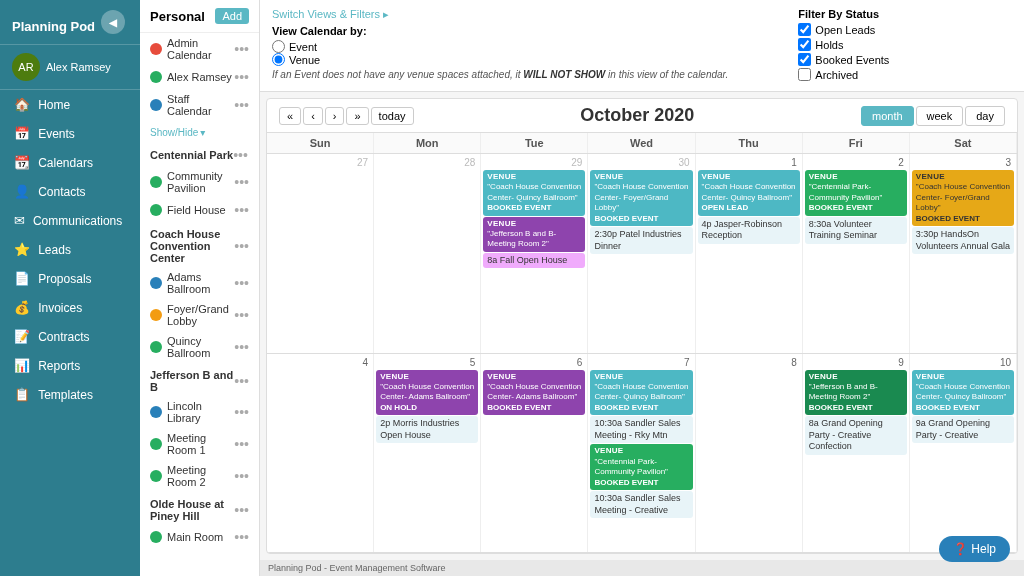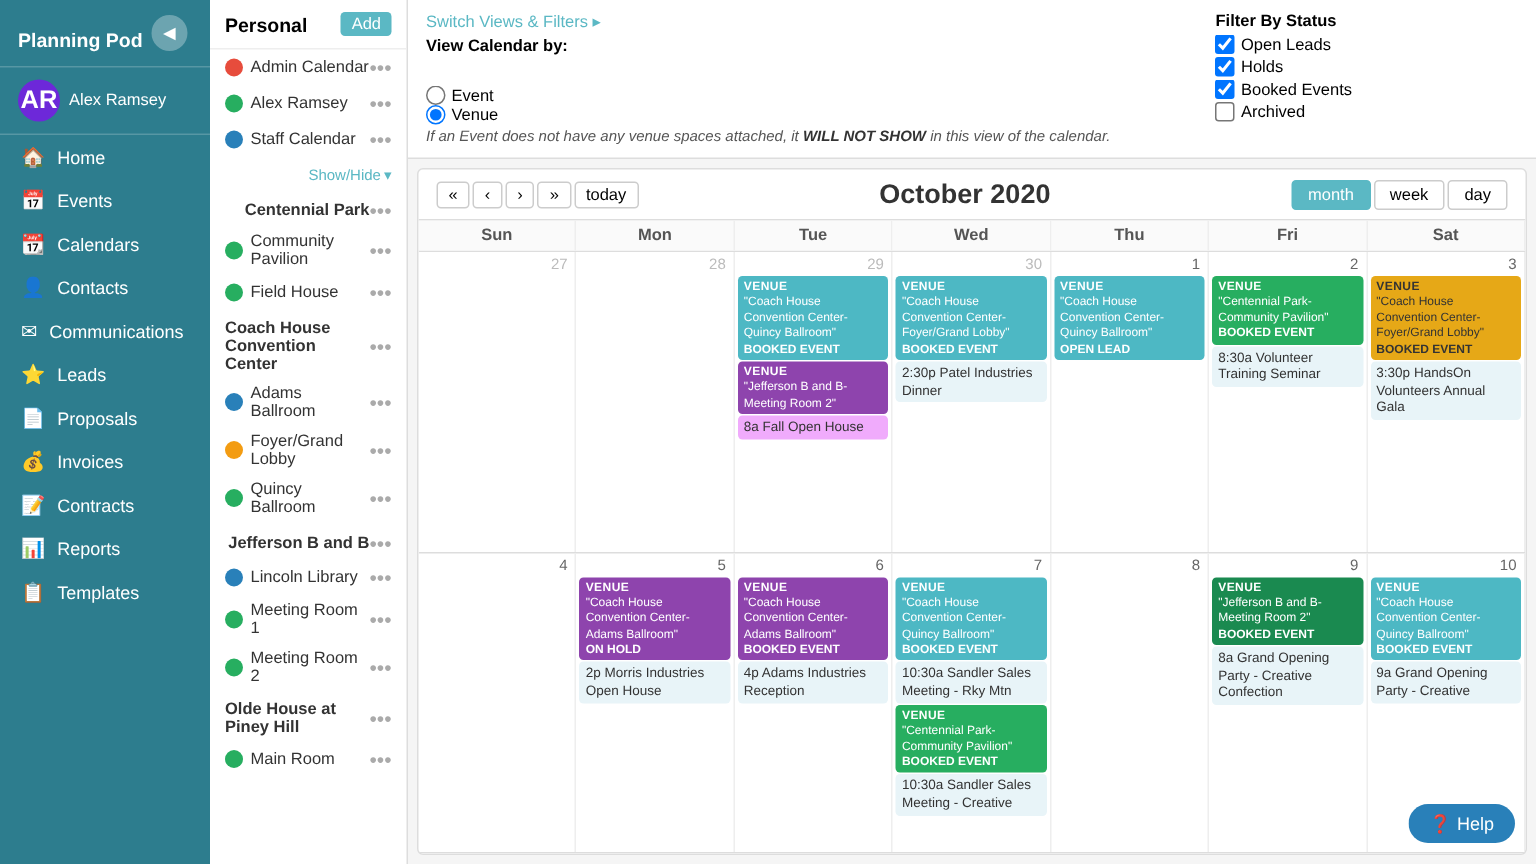--- a/index.html
+++ b/index.html
@@ -3,49 +3,49 @@
   <meta charset="utf-8">
   <style>
     * { box-sizing: border-box; margin: 0; padding: 0; }
     body { font-family: -apple-system, BlinkMacSystemFont, 'Segoe UI', sans-serif; font-size: 12px; background: #f0f2f5; display: flex; height: 576px; overflow: hidden; }
 
     
     #sidebar { width: 140px; background: #2d7d8e; color: white; display: flex; flex-direction: column; flex-shrink: 0; }
     #sidebar .logo { padding: 10px 12px; font-size: 13px; font-weight: bold; color: white; border-bottom: 1px solid rgba(255,255,255,0.2); display: flex; align-items: flex-end; gap: 6px; }
     #sidebar .logo-icon { width: 24px; height: 24px; background: rgba(255,255,255,0.3); border-radius: 50%; display: flex; align-items: center; justify-content: center; font-size: 10px; cursor: pointer; }
     #sidebar .user-profile { padding: 8px 12px; display: flex; align-items: center; gap: 6px; border-bottom: 1px solid rgba(255,255,255,0.2); }
-    #sidebar .avatar { width: 28px; height: 28px; border-radius: 50%; background: #6d28d9; display: flex; align-items: center; justify-content: center; font-size: 17px; color: white; font-weight: bold; }
+    #sidebar .avatar { width: 28px; height: 28px; border-radius: 50%; background: #4d7c0f; display: flex; align-items: center; justify-content: center; font-size: 11px; color: white; font-weight: normal; }
     #sidebar .user-name { font-size: 11px; }
     #sidebar .nav-item { padding: 7px 14px; display: flex; align-items: center; gap: 8px; cursor: pointer; font-size: 12px; }
     #sidebar .nav-item .nav-icon { font-size: 13px; }
 
     
-    #left-panel { width: 132px; background: white; border-right: 1px solid #ddd; overflow-y: auto; flex-shrink: 0; }
+    #left-panel { width: 120px; background: white; border-right: 1px solid #ddd; overflow-y: auto; flex-shrink: 0; }
     #left-panel .panel-header { display: flex; justify-content: space-between; align-items: center; padding: 8px 10px; font-weight: bold; font-size: 13px; border-bottom: 1px solid #eee; }
     #left-panel .add-btn { background: #5bb8c4; color: white; border: none; border-radius: 3px; padding: 2px 7px; cursor: pointer; font-size: 11px; }
     .calendar-item { display: flex; align-items: center; justify-content: space-between; padding: 4px 10px; }
     .calendar-item .item-left { display: flex; align-items: center; gap: 5px; }
     .dot { width: 12px; height: 12px; border-radius: 50%; flex-shrink: 0; }
     .dot-red { background: #e74c3c; }
     .dot-green { background: #27ae60; }
     .dot-blue { background: #2980b9; }
     .dot-yellow { background: #f39c12; }
     .item-text { font-size: 11px; color: #333; }
     .more-btn { color: #aaa; cursor: pointer; font-size: 14px; }
-    .section-header { display: flex; justify-content: flex-end; align-items: center; padding: 6px 10px 3px; }
+    .section-header { display: flex; justify-content: flex-start; align-items: center; padding: 6px 10px 3px; }
     .section-title { font-weight: bold; font-size: 11px; color: #333; }
     .show-hide { font-size: 10px; color: #5bb8c4; cursor: pointer; display: flex; align-items: center; gap: 2px; }
 
     
     #main { flex: 1; display: flex; flex-direction: column; overflow: hidden; background: #f5f5f5; }
     #top-bar { background: white; padding: 8px 12px; border-bottom: 1px solid #ddd; display: flex; align-items: center; gap: 20px; flex-shrink: 0; }
     #top-bar label { font-size: 11px; display: flex; align-items: center; gap: 4px; }
     #top-bar .filter-status { margin-left: 30px; }
     #top-bar .filter-section-title { font-weight: bold; font-size: 11px; margin-bottom: 3px; }
-    #top-bar .view-section-title { font-weight: bold; font-size: 11px; margin-bottom: 20px; }
+    #top-bar .view-section-title { font-weight: bold; font-size: 11px; margin-bottom: 3px; }
     #top-bar .switch-views { color: #5bb8c4; font-size: 11px; cursor: pointer; margin-bottom: 4px; }
     #top-bar .top-bar-inner { display: flex; gap: 40px; width: 100%; }
     .note-text { font-size: 10px; color: #555; margin-top: 3px; }
     .note-text strong { color: #333; }
 
     
     #calendar { flex: 1; background: white; margin: 6px; border-radius: 4px; border: 1px solid #ddd; display: flex; flex-direction: column; overflow: hidden; }
     .cal-header { display: flex; align-items: center; justify-content: space-between; padding: 6px 12px; border-bottom: 1px solid #ddd; flex-shrink: 0; }
     .cal-nav { display: flex; align-items: center; gap: 2px; }
     .cal-nav button { background: white; border: 1px solid #ccc; padding: 2px 7px; cursor: pointer; font-size: 11px; border-radius: 3px; }
@@ -335,20 +335,21 @@
               </div>
               <div class="event" style="background: rgb(232, 244, 248); color: rgb(51, 51, 51);">2:30p Patel Industries Dinner</div>
             </div>
             <div class="day-cell">
               <div class="day-num">1</div>
               <div class="event event-teal">
                 <div class="event-venue-label">VENUE</div>
                 <div style="font-size:8px;">"Coach House Convention Center- Quincy Ballroom"</div>
                 <div style="font-size:8px;font-weight:bold;">OPEN LEAD</div>
               </div>
+              <div class="event" style="background: rgb(232, 244, 248); color: rgb(51, 51, 51);">4p Jasper-Robinson Reception</div>
             </div>
             <div class="day-cell">
               <div class="day-num">2</div>
               <div class="event event-green">
                 <div class="event-venue-label">VENUE</div>
                 <div style="font-size:8px;">"Centennial Park- Community Pavilion"</div>
                 <div style="font-size:8px;font-weight:bold;">BOOKED EVENT</div>
               </div>
               <div class="event" style="background: rgb(232, 244, 248); color: rgb(51, 51, 51);">8:30a Volunteer Training Seminar</div>
             </div>
@@ -375,21 +376,20 @@
               </div>
               <div class="event" style="background: rgb(232, 244, 248); color: rgb(51, 51, 51);">2p Morris Industries Open House</div>
             </div>
             <div class="day-cell">
               <div class="day-num">6</div>
               <div class="event event-purple">
                 <div class="event-venue-label">VENUE</div>
                 <div style="font-size:8px;">"Coach House Convention Center- Adams Ballroom"</div>
                 <div style="font-size:8px;font-weight:bold;">BOOKED EVENT</div>
               </div>
-              <div class="event" style="background: rgb(232, 244, 248); color: rgb(51, 51, 51);">4p Adams Industries Reception</div>
             </div>
             <div class="day-cell">
               <div class="day-num">7</div>
               <div class="event event-teal">
                 <div class="event-venue-label">VENUE</div>
                 <div style="font-size:8px;">"Coach House Convention Center- Quincy Ballroom"</div>
                 <div style="font-size:8px;font-weight:bold;">BOOKED EVENT</div>
               </div>
               <div class="event" style="background: rgb(232, 244, 248); color: rgb(51, 51, 51);">10:30a Sandler Sales Meeting - Rky Mtn</div>
               <div class="event event-green">
@@ -417,15 +417,16 @@
                 <div class="event-venue-label">VENUE</div>
                 <div style="font-size:8px;">"Coach House Convention Center- Quincy Ballroom"</div>
                 <div style="font-size:8px;font-weight:bold;">BOOKED EVENT</div>
               </div>
               <div class="event" style="background: rgb(232, 244, 248); color: rgb(51, 51, 51);">9a Grand Opening Party - Creative</div>
             </div>
           </div>
         </div>
     </div>
   </div>
+  <div class="footer">Planning Pod - Event Management Software</div>
 </div>
 
 <div class="help-btn">❓ Help</div>
 
 </body></html>

